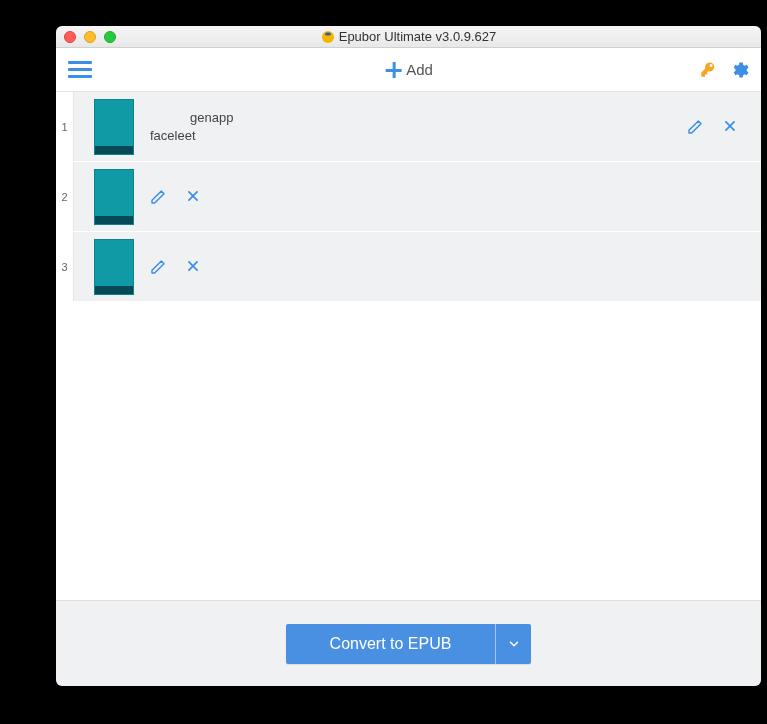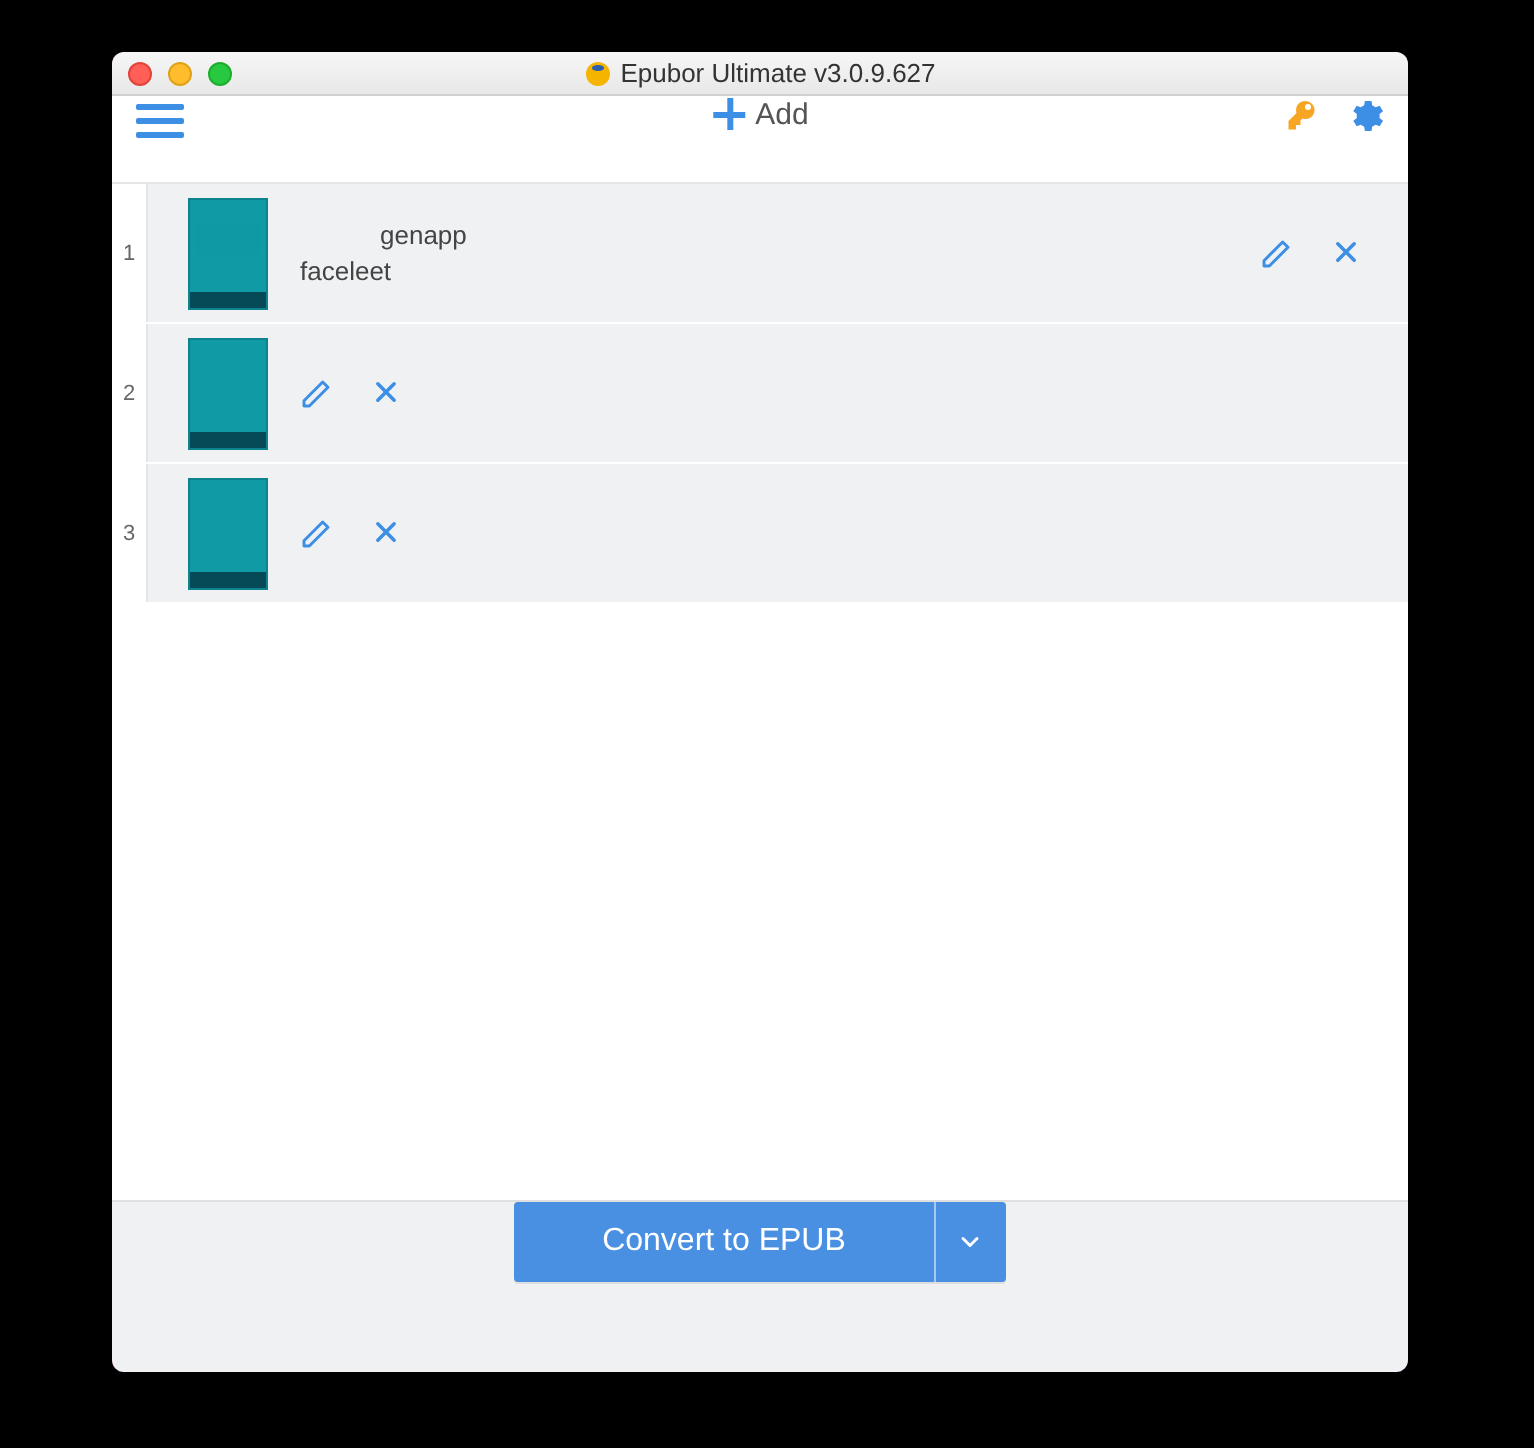--- a/index.html
+++ b/index.html
@@ -10,21 +10,21 @@
     font-family: -apple-system, "Helvetica Neue", Arial, sans-serif;
     font-size: 13px;
     color: #333;
     overflow: hidden;
     position: relative;
   }
   .window {
     position: absolute;
     left: 56px;
     top: 26px;
-    width: 648px;
+    width: 705px;
     height: 660px;
     background: #701a75;
     border-radius: 6px;
     overflow: hidden;
     box-shadow: 0 20px 50px rgba(0,0,0,0.5);
   }
 
   
   .titlebar {
     height: 22px;
@@ -52,21 +52,21 @@
     display: inline-flex; align-items:center; justify-content:center;
   }
   .title-text { font-size: 13px; color: #333; }
 
   
   .toolbar {
     height: 44px;
     background: #fff;
     border-bottom: 1px solid #e5e5e5;
     display: flex;
-    align-items: flex-start;
+    align-items: center;
     position: relative;
     padding: 0 8px;
   }
   .hamburger {
     width: 24px; height: 24px;
     display: flex; flex-direction: column; justify-content: center; gap: 4px;
     cursor: pointer;
     margin-left: 4px;
   }
   .hamburger span {
@@ -150,21 +150,21 @@
   .edit-icon, .remove-icon { cursor: pointer; width:16px; height:16px; color:#3d8fe6; }
   .remove-icon svg { stroke:#3d8fe6; }
 
   
   .footer {
     position: absolute;
     left:0; right:0; bottom:0;
     height: 86px;
     background: #f0f1f3;
     border-top: 1px solid #e0e0e0;
-    display:flex; justify-content:center;
+    display:flex; align-items:center; justify-content:center;
   }
   .convert-btn {
     display:flex;
     height: 40px;
     background:#4a90e2;
     border-radius:2px;
     overflow:hidden;
     cursor:pointer;
     box-shadow: 0 1px 0 rgba(0,0,0,0.08);
   }

